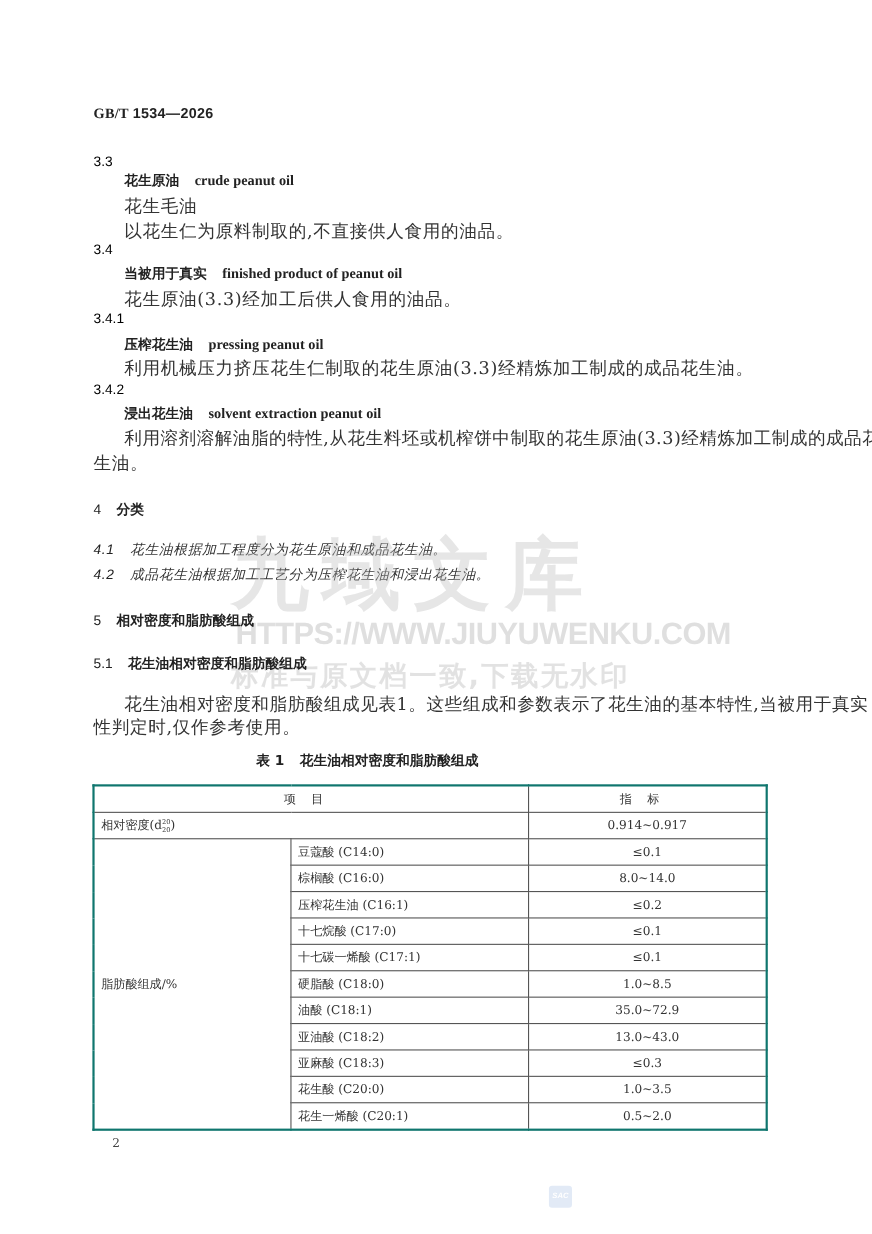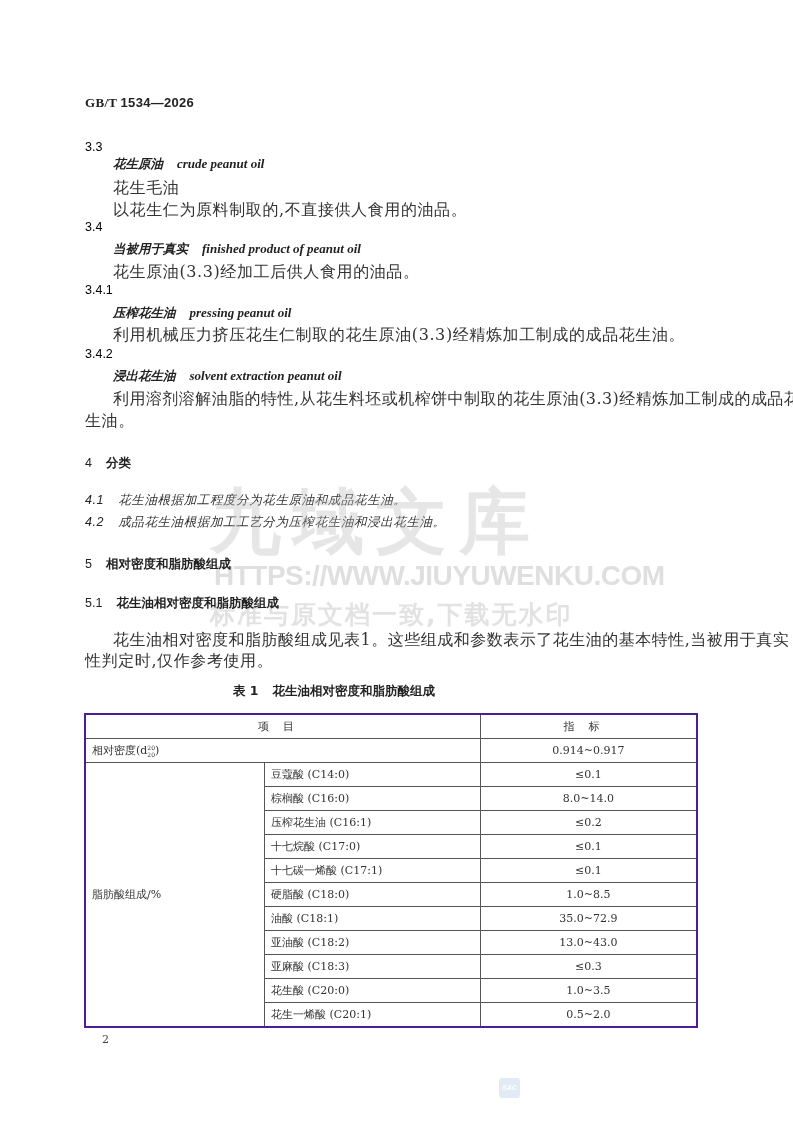--- a/index.html
+++ b/index.html
@@ -4,34 +4,34 @@
 <style>
   html, body { margin:0; padding:0; }
   body {
     width:793px; height:1122px; background:#ffffff; position:relative; overflow:hidden;
     font-family:"DejaVu Serif", "Liberation Serif", serif; color:#222;
   }
   .abs { position:absolute; white-space:nowrap; }
   .std-header { left:85px; top:95px; font-size:13px; font-family:"Liberation Serif", serif; font-weight:bold; letter-spacing:0.3px; }
   .std-header .num { font-family:"Liberation Sans", sans-serif; font-weight:bold; }
   .clause-no { font-family:"Liberation Sans", sans-serif; font-size:12.5px; color:#000000; }
-  .term { font-size:12.5px; font-family:"DejaVu Sans", sans-serif; font-weight:bold;font-style:italic; }
+  .term { font-size:12.5px; font-family:"DejaVu Sans", sans-serif; font-weight:bold; }
   .term .en { font-family:"Liberation Serif", serif; font-weight:bold; margin-left:14px; font-size:13px; }
   .body-text { font-size:16px; color:#333; letter-spacing:0.6px; font-family:"DejaVu Serif", serif; }
   .heading { font-size:12.5px; font-family:"DejaVu Sans", sans-serif; font-weight:bold; }
   .heading .no { font-family:"Liberation Sans", sans-serif; font-weight:normal; margin-right:14px; }
   .sub-item { font-size:12.5px; color:#333; font-family:"DejaVu Serif", serif; letter-spacing:0.6px;font-style:italic; }
   .sub-item .no { font-family:"Liberation Sans", sans-serif; margin-right:14px; color:#222; }
   .table-caption { left:0; width:668px; text-align:center; top:683px; font-size:12.5px; font-family:"DejaVu Sans", sans-serif; font-weight:bold; }
   .table-caption .no { margin-right:14px; }
 
   
   .tbl { position:absolute; left:84px; top:713px; width:614px; border-collapse:collapse; font-size:11px; color:#333; font-family:"DejaVu Serif", serif; }
   .tbl td { border:1px solid #555; height:23px; padding:0 6px; }
-  .tbl { border:2px solid #4c1d95; }
+  .tbl { border:2px solid #0f766e; }
   .tbl .c-head { text-align:center; letter-spacing:14px; }
   .tbl .val { text-align:center; width:204px; }
   .tbl .name { width:204px; }
   .tbl .group { vertical-align:middle; width:167px; }
 
   
   .wm { position:absolute; color:#b9b9b9; opacity:0.55; pointer-events:none; font-family:"DejaVu Sans", sans-serif; font-weight:bold; white-space:nowrap; }
   .wm-big { left:210px; top:475px; font-size:71px; letter-spacing:12px; opacity:0.35; }
   .wm-url { left:214px; top:560px; font-size:28px; font-family:"Liberation Sans", sans-serif; letter-spacing:-0.5px; opacity:0.45; }
   .wm-note { left:210px; top:598px; font-size:25px; letter-spacing:2px; opacity:0.40; }

